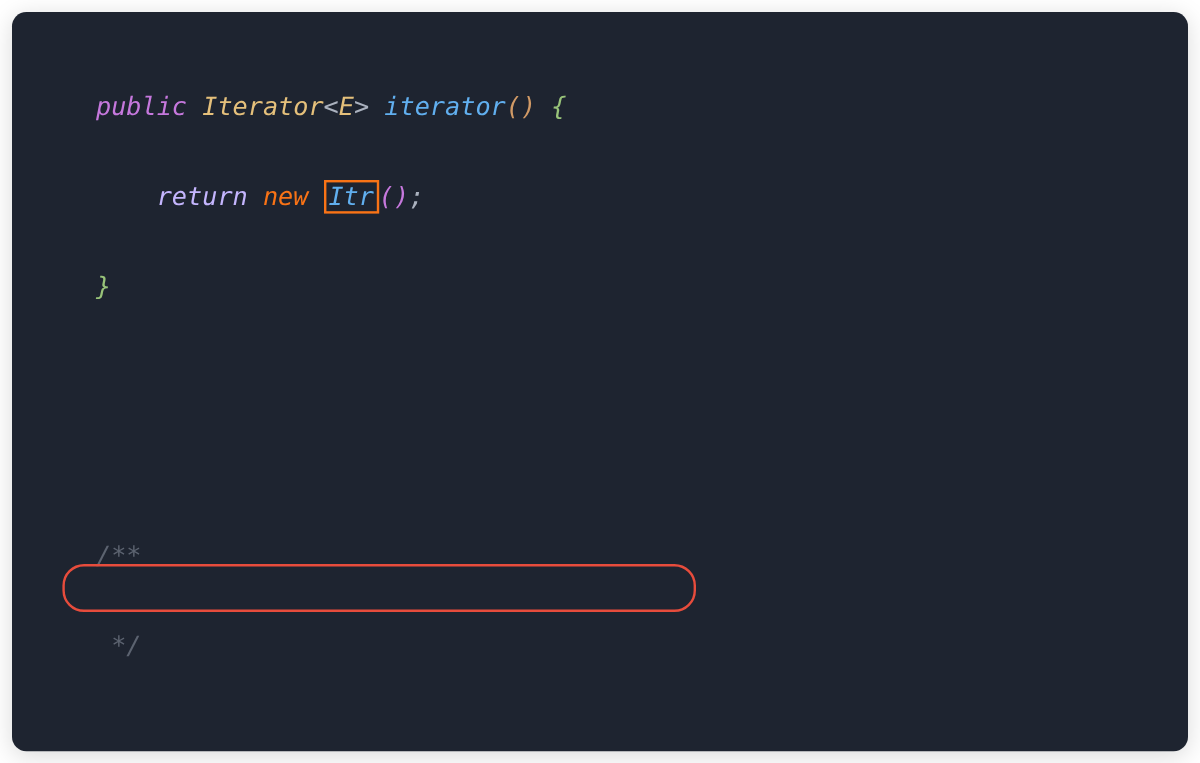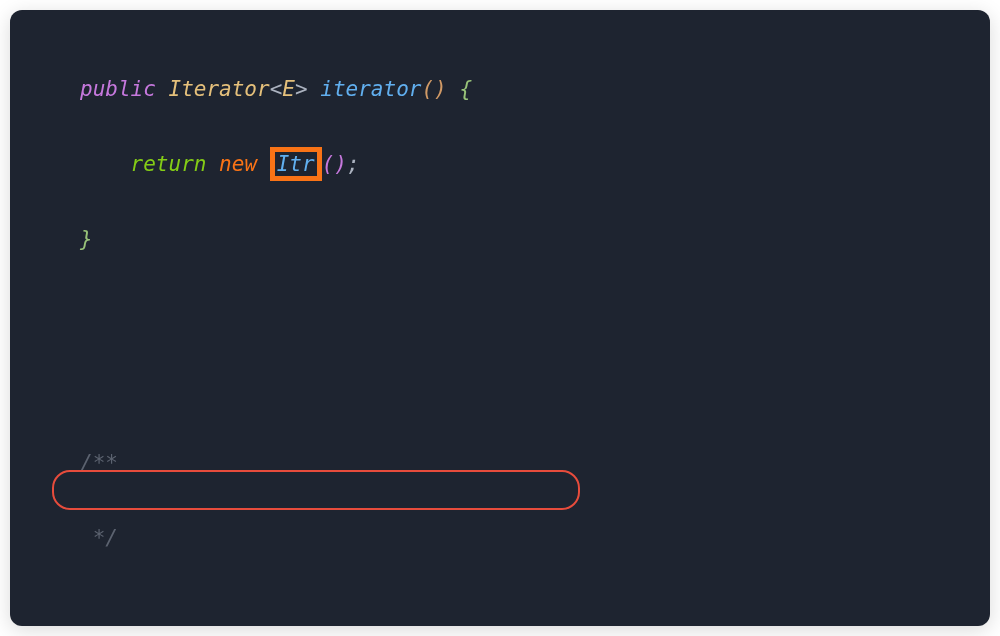--- a/index.html
+++ b/index.html
@@ -24,33 +24,33 @@
     }
     .code-container {
       padding-left: 70px;
       font-size: 21px;
       line-height: 1.78;
       font-style: italic;
       white-space: pre;
       position: relative;
     }
     .kw-public { color: #c678dd; }
-    .kw-return { color: #84cc16; }
+    .kw-return { color: #c4b5fd; }
     .kw-new { color: #f97316; }
     .type-iterator { color: #e5c07b; }
     .generic-e { color: #e5c07b; }
     .method-name { color: #61afef; }
     .paren { color: #d19a66; }
     .paren-magenta { color: #c678dd; }
     .brace-green { color: #98c379; }
     .semicolon { color: #abb2bf; }
     .comment { color: #5c6370; }
     .plain { color: #abb2bf; }
     .boxed-ref {
-      border: 5px solid #f97316;
+      border: 2px solid #f97316;
       padding: 0 2px;
       color: #61afef;
     }
     .highlight-box {
       position: absolute;
       border: 2.5px solid #e74c3c;
       border-radius: 18px;
       pointer-events: none;
     }
     .line {

